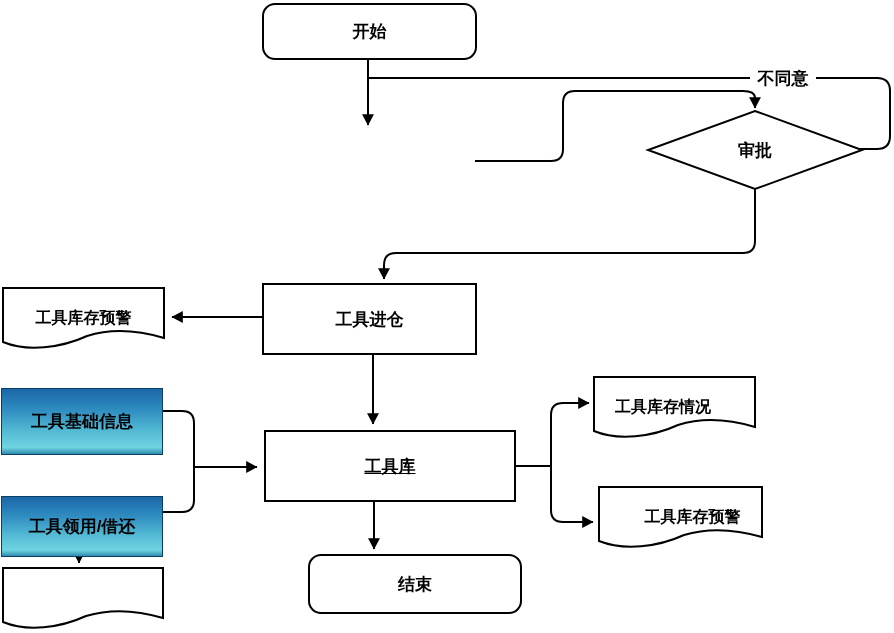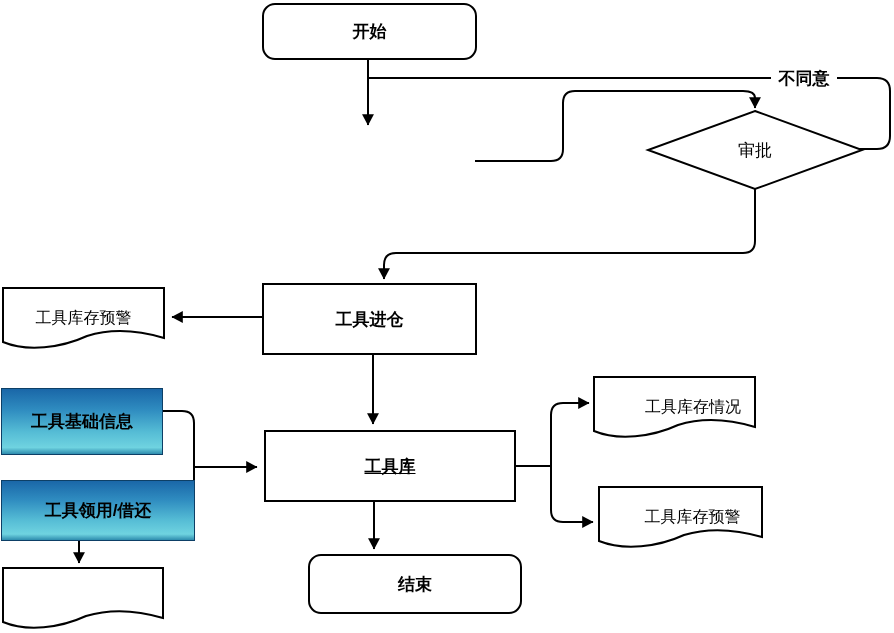--- a/index.html
+++ b/index.html
@@ -22,21 +22,21 @@
   }
   .terminator{border-radius:13px;}
   .highlight{
     border:1.5px solid #0d3f66;
     background:linear-gradient(180deg,#1a67a8 0%,#2f8cc0 32%,#55bcd5 66%,#6fd3e0 90%,#2e8cae 100%);
     font-size:17px;
   }
   .overlay-label{
     position:absolute;
     display:flex;align-items:center;justify-content:center;
-    font-weight:normal;font-size:16px;color:#000000;
+    font-weight:bold;font-size:16px;color:#000000;
     pointer-events:none;text-align:right;
   }
   .diamond-label{font-size:17px;}
   .edge-label{
     position:absolute;
     background:#ffffff;
     display:flex;align-items:center;justify-content:center;
     font-weight:bold;font-size:17px;color:#000000;
   }
   svg .edge{stroke:#000000;stroke-width:2;fill:none;}
@@ -86,30 +86,30 @@
     <path class="shape" d="M3,568 h160 v50 c-30,-9 -54,-9 -77,-2 c-26,12 -59,16 -83,6 z"></path>
   </svg>
 
   <div class="node terminator" style="left:262px;top:3px;width:215px;height:57px;">开始</div>
 
 
   <div class="node" style="left:262px;top:283px;width:215px;height:72px;">工具进仓</div>
 
   <div class="node highlight" style="left:1px;top:388px;width:162px;height:67px;">工具基础信息</div>
 
-  <div class="node highlight" style="left:1px;top:480px;width:194px;height:61px;">工具领用/借还</div>
+  <div class="node highlight" style="left:1px;top:496px;width:162px;height:61px;">工具领用/借还</div>
 
   <div class="node" style="left:264px;top:430px;width:252px;height:72px;text-decoration:underline;">工具库</div>
 
   <div class="node terminator" style="left:264px;top:554px;width:214px;height:60px;margin-left:44px;">结束</div>
 
   <div class="overlay-label diamond-label" style="left:648px;top:111px;width:214px;height:78px;">审批</div>
 
   <div class="overlay-label" style="left:3px;top:295px;width:161px;height:46px;">工具库存预警</div>
 
-  <div class="overlay-label" style="left:594px;top:384px;width:138px;height:46px;margin-left:30px;">工具库存情况</div>
+  <div class="overlay-label" style="left:594px;top:384px;width:138px;height:46px;">工具库存情况</div>
 
   <div class="overlay-label" style="left:599px;top:494px;width:187px;height:46px;">工具库存预警</div>
 
 
-  <div class="edge-label" style="left:771px;top:67px;width:66px;height:22px;">不同意</div>
+  <div class="edge-label" style="left:750px;top:67px;width:66px;height:22px;">不同意</div>
 
 </div>
 
 </body></html>

